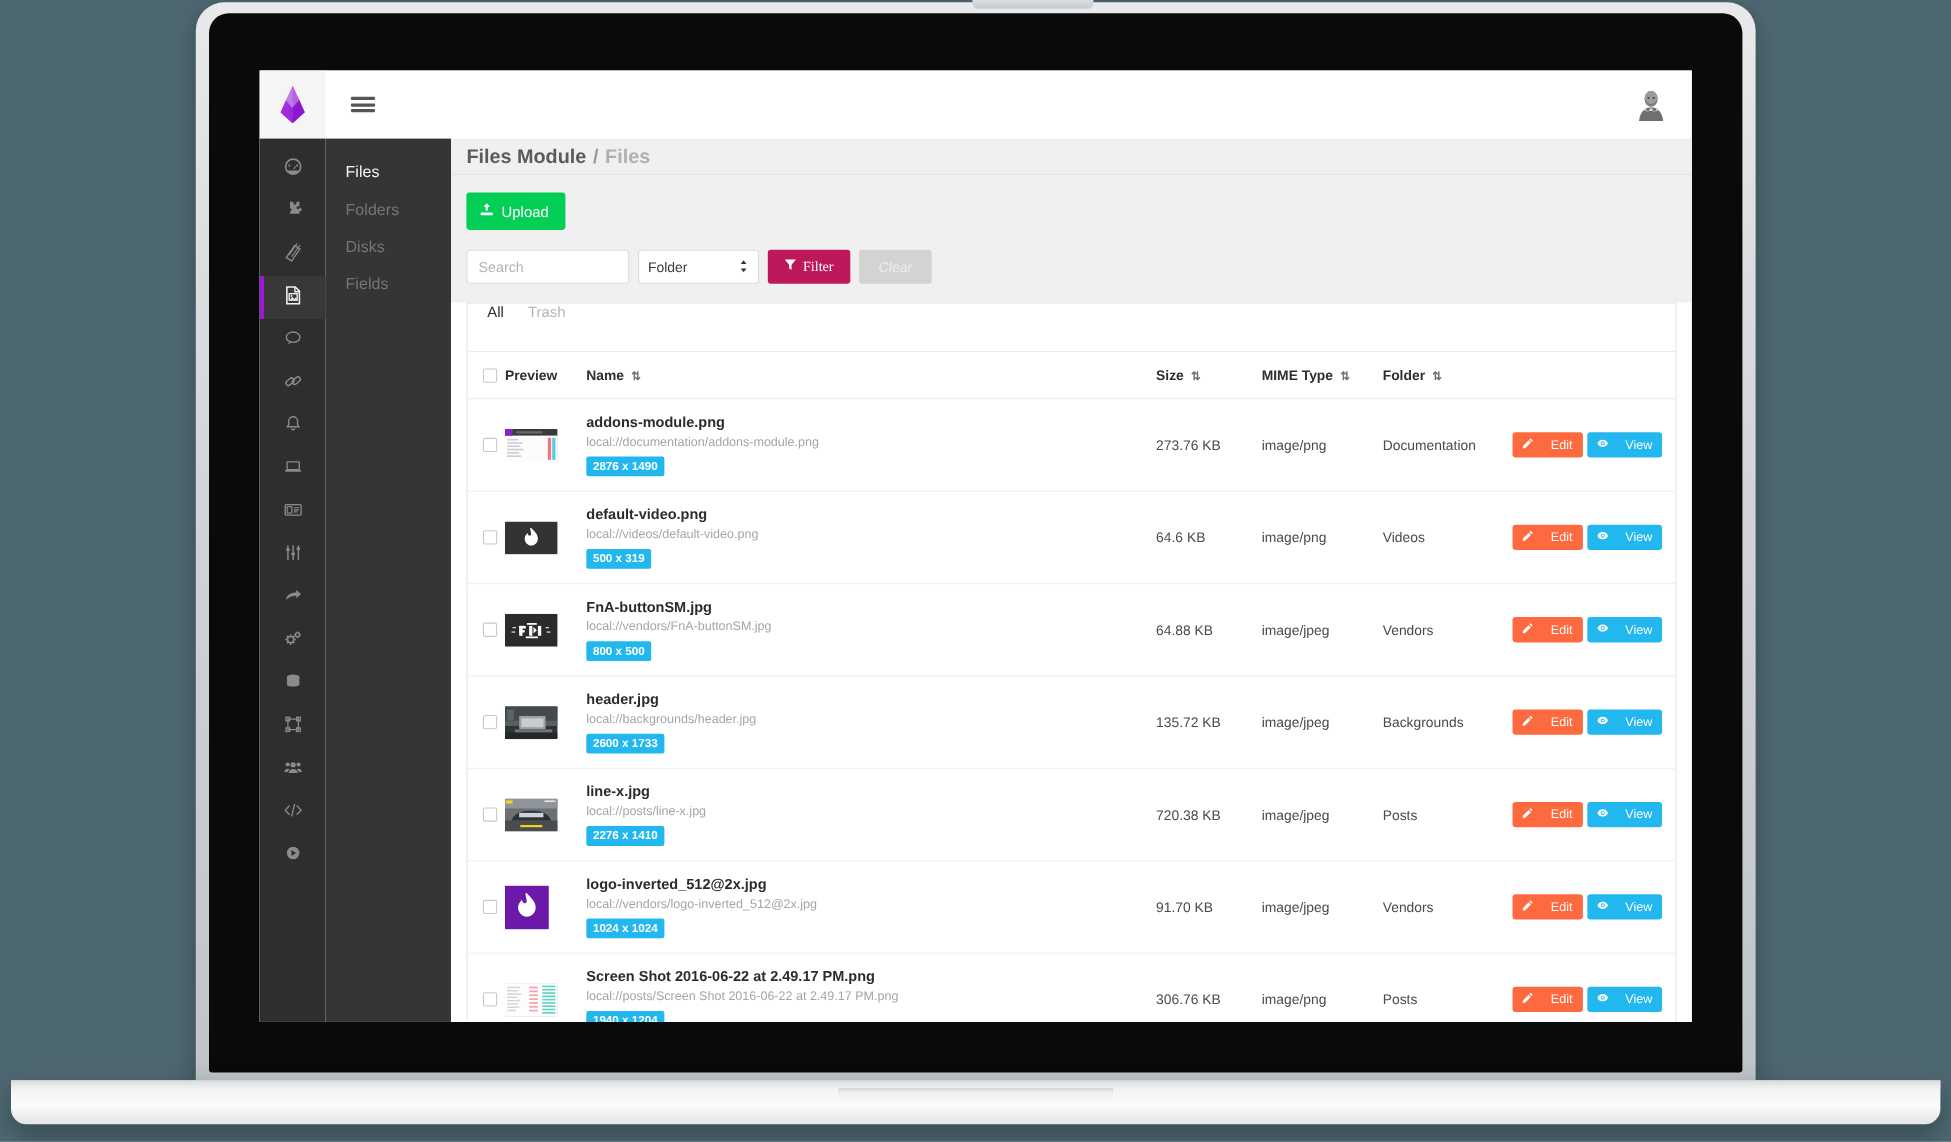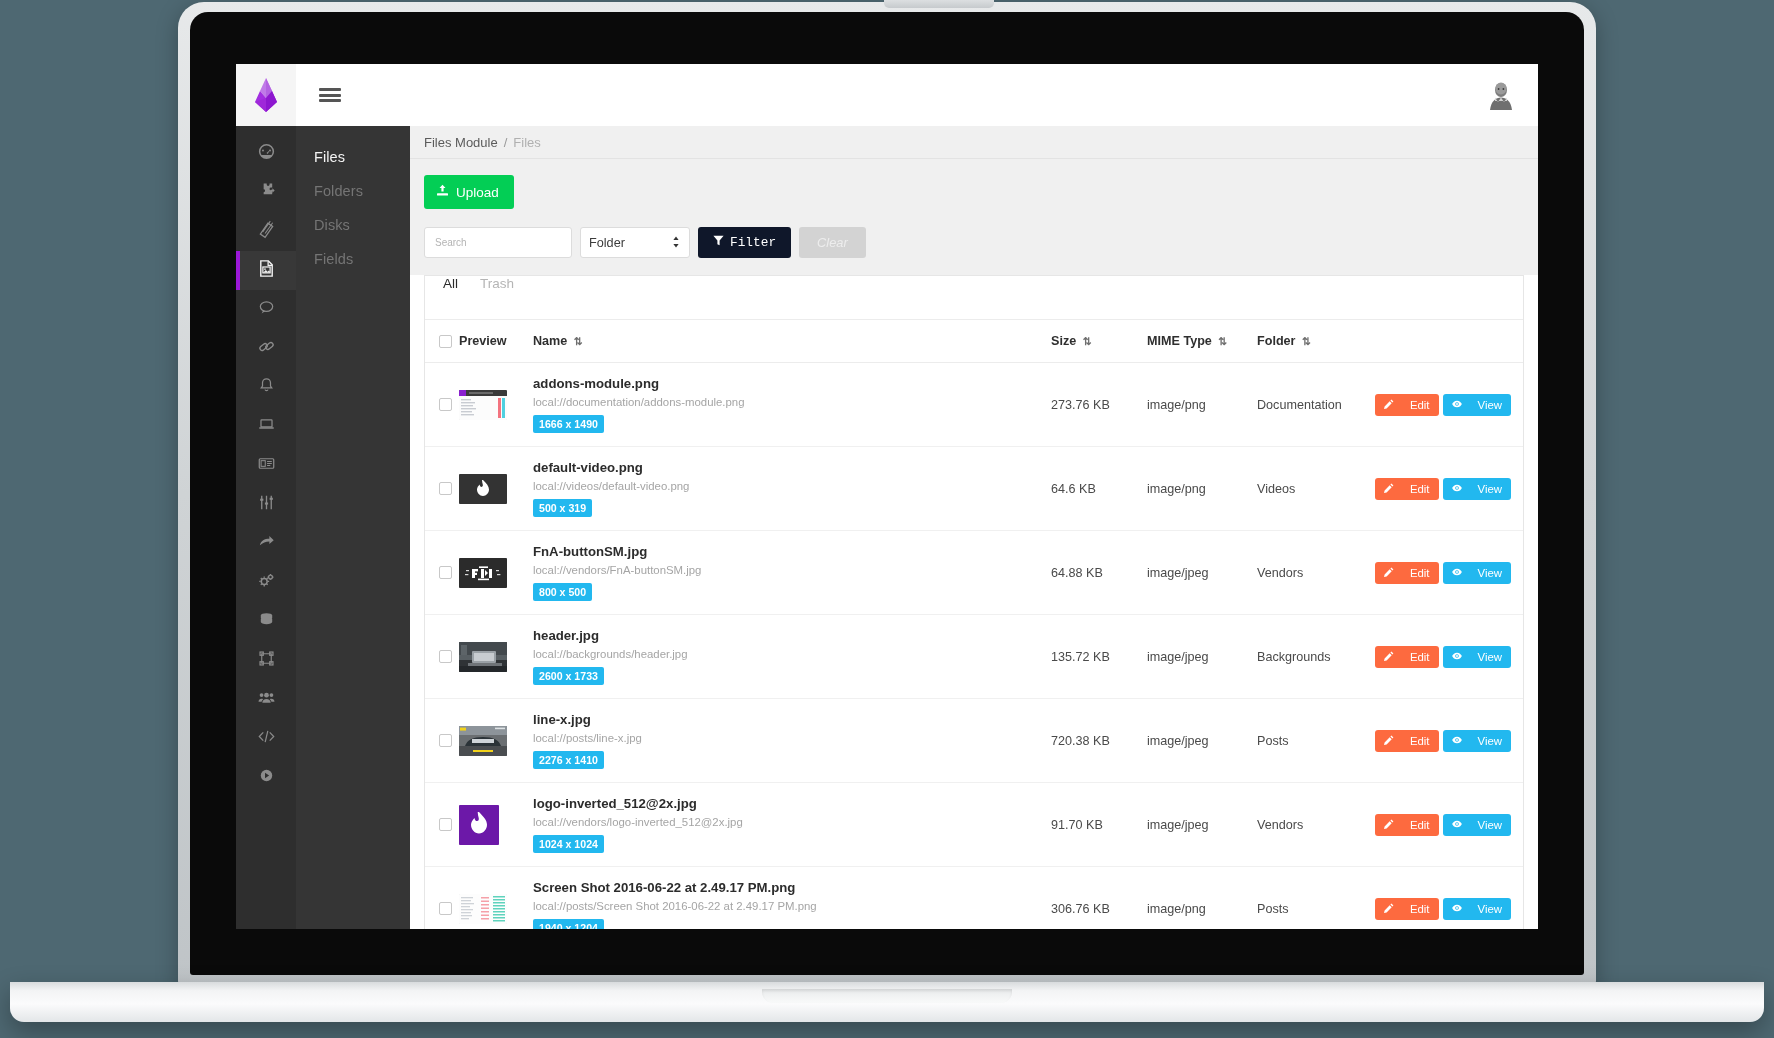--- a/index.html
+++ b/index.html
@@ -105,50 +105,50 @@
     letter-spacing: .1px;
   }
   .submenu-item.active { color: #f4f4f4; }
 
   
   .main { flex: 1; background: #fff; min-width: 0; display: flex; flex-direction: column; }
 
   .breadcrumb {
     height: 33px; background: #f0f0f0; border-bottom: 1px solid #e3e3e3;
     display: flex; align-items: center; padding-left: 14px;
-    font-size: 13px; color: #5b5b5b;
+    font-size: 18px; color: #5b5b5b; font-weight: bold;
   }
   .breadcrumb .sep { margin: 0 6px; color: #9a9a9a; }
   .breadcrumb .cur { color: #b0b0b0; }
 
   .toolbar { background: #f0f0f0; padding: 16px 14px 17px 14px; }
   .btn-upload {
     background: #03ce55; color: #fff; border: none; border-radius: 3px;
     font-size: 13.5px; padding: 9px 15px 9px 12px; cursor: pointer;
     font-family: inherit; display: inline-flex; align-items: center; gap: 7px;
   }
   .btn-upload svg { width: 13px; height: 13px; fill: #fff; }
 
   .filter-row { display: flex; gap: 8px; margin-top: 18px; }
   .inp-search {
     width: 148px; height: 31px; border: 1px solid #dcdcdc; border-radius: 3px;
-    background: #fff; font-size: 10px; padding: 0 10px; color: #444;
+    background: #fff; font-size: 13px; padding: 0 10px; color: #444;
     font-family: inherit; outline: none;
   }
   .inp-search::placeholder { color: #b4b4b4; }
   .sel-folder {
     width: 110px; height: 31px; border: 1px solid #dcdcdc; border-radius: 3px;
     background: #fff; font-size: 12.7px; padding: 0 8px; color: #3b3b3b;
     font-family: inherit; position: relative; display: flex; align-items: center;
     cursor: pointer;
   }
   .sel-folder .caret { position: absolute; right: 9px; font-size: 9px; line-height: 1; color: #333; }
   .btn-filter {
-    background: #0f172a; color: #fff; border: none; border-radius: 3px; height: 31px;
-    font-size: 12.8px; padding: 0 15px; cursor: pointer; font-family: Liberation Mono, monospace;
+    background: #be185d; color: #fff; border: none; border-radius: 3px; height: 31px;
+    font-size: 12.8px; padding: 0 15px; cursor: pointer; font-family: Liberation Serif, serif;
     display: inline-flex; align-items: center; gap: 6px; justify-content: flex-end;
   }
   .btn-filter svg { width: 11px; height: 11px; fill: #fff; }
   .btn-clear {
     background: #d3d3d3; color: #ededed; border: none; border-radius: 3px; height: 31px;
     font-size: 12.8px; padding: 0 18px; cursor: pointer; font-family: inherit; font-style: italic;
   }
 
   
   .panel { margin: 0 14px; background: #fff; border: 1px solid #e6e6e6; border-bottom: none;
@@ -507,21 +507,21 @@
                           </g>
                           <g>
                             <rect x="39" y="8" width="3" height="20" fill="#f3737f"></rect>
                             <rect x="43" y="8" width="3" height="20" fill="#4fd0e0"></rect>
                           </g>
                         </svg></span>
                     </td>
                     <td class="col-name">
                       <div class="fname">addons-module.png</div>
                       <div class="fpath">local://documentation/addons-module.png</div>
-                      <div><span class="dims">1666 x 1490</span></div>
+                      <div><span class="dims">2876 x 1490</span></div>
                     </td>
                     <td class="col-size size-cell">273.76 KB</td>
                     <td class="col-mime mime-cell">image/png</td>
                     <td class="col-folder folder-cell">Documentation</td>
                     <td class="col-act">
                       <div class="actions">
                         <button class="btn-edit">
                           <span><svg viewBox="0 0 10 10">
                               <path d="M7.4 0.6l2 2-1 1-2-2zM0.6 7.4L5.7 2.3l2 2L2.6 9.4 0 10z"></path>
                             </svg></span>

